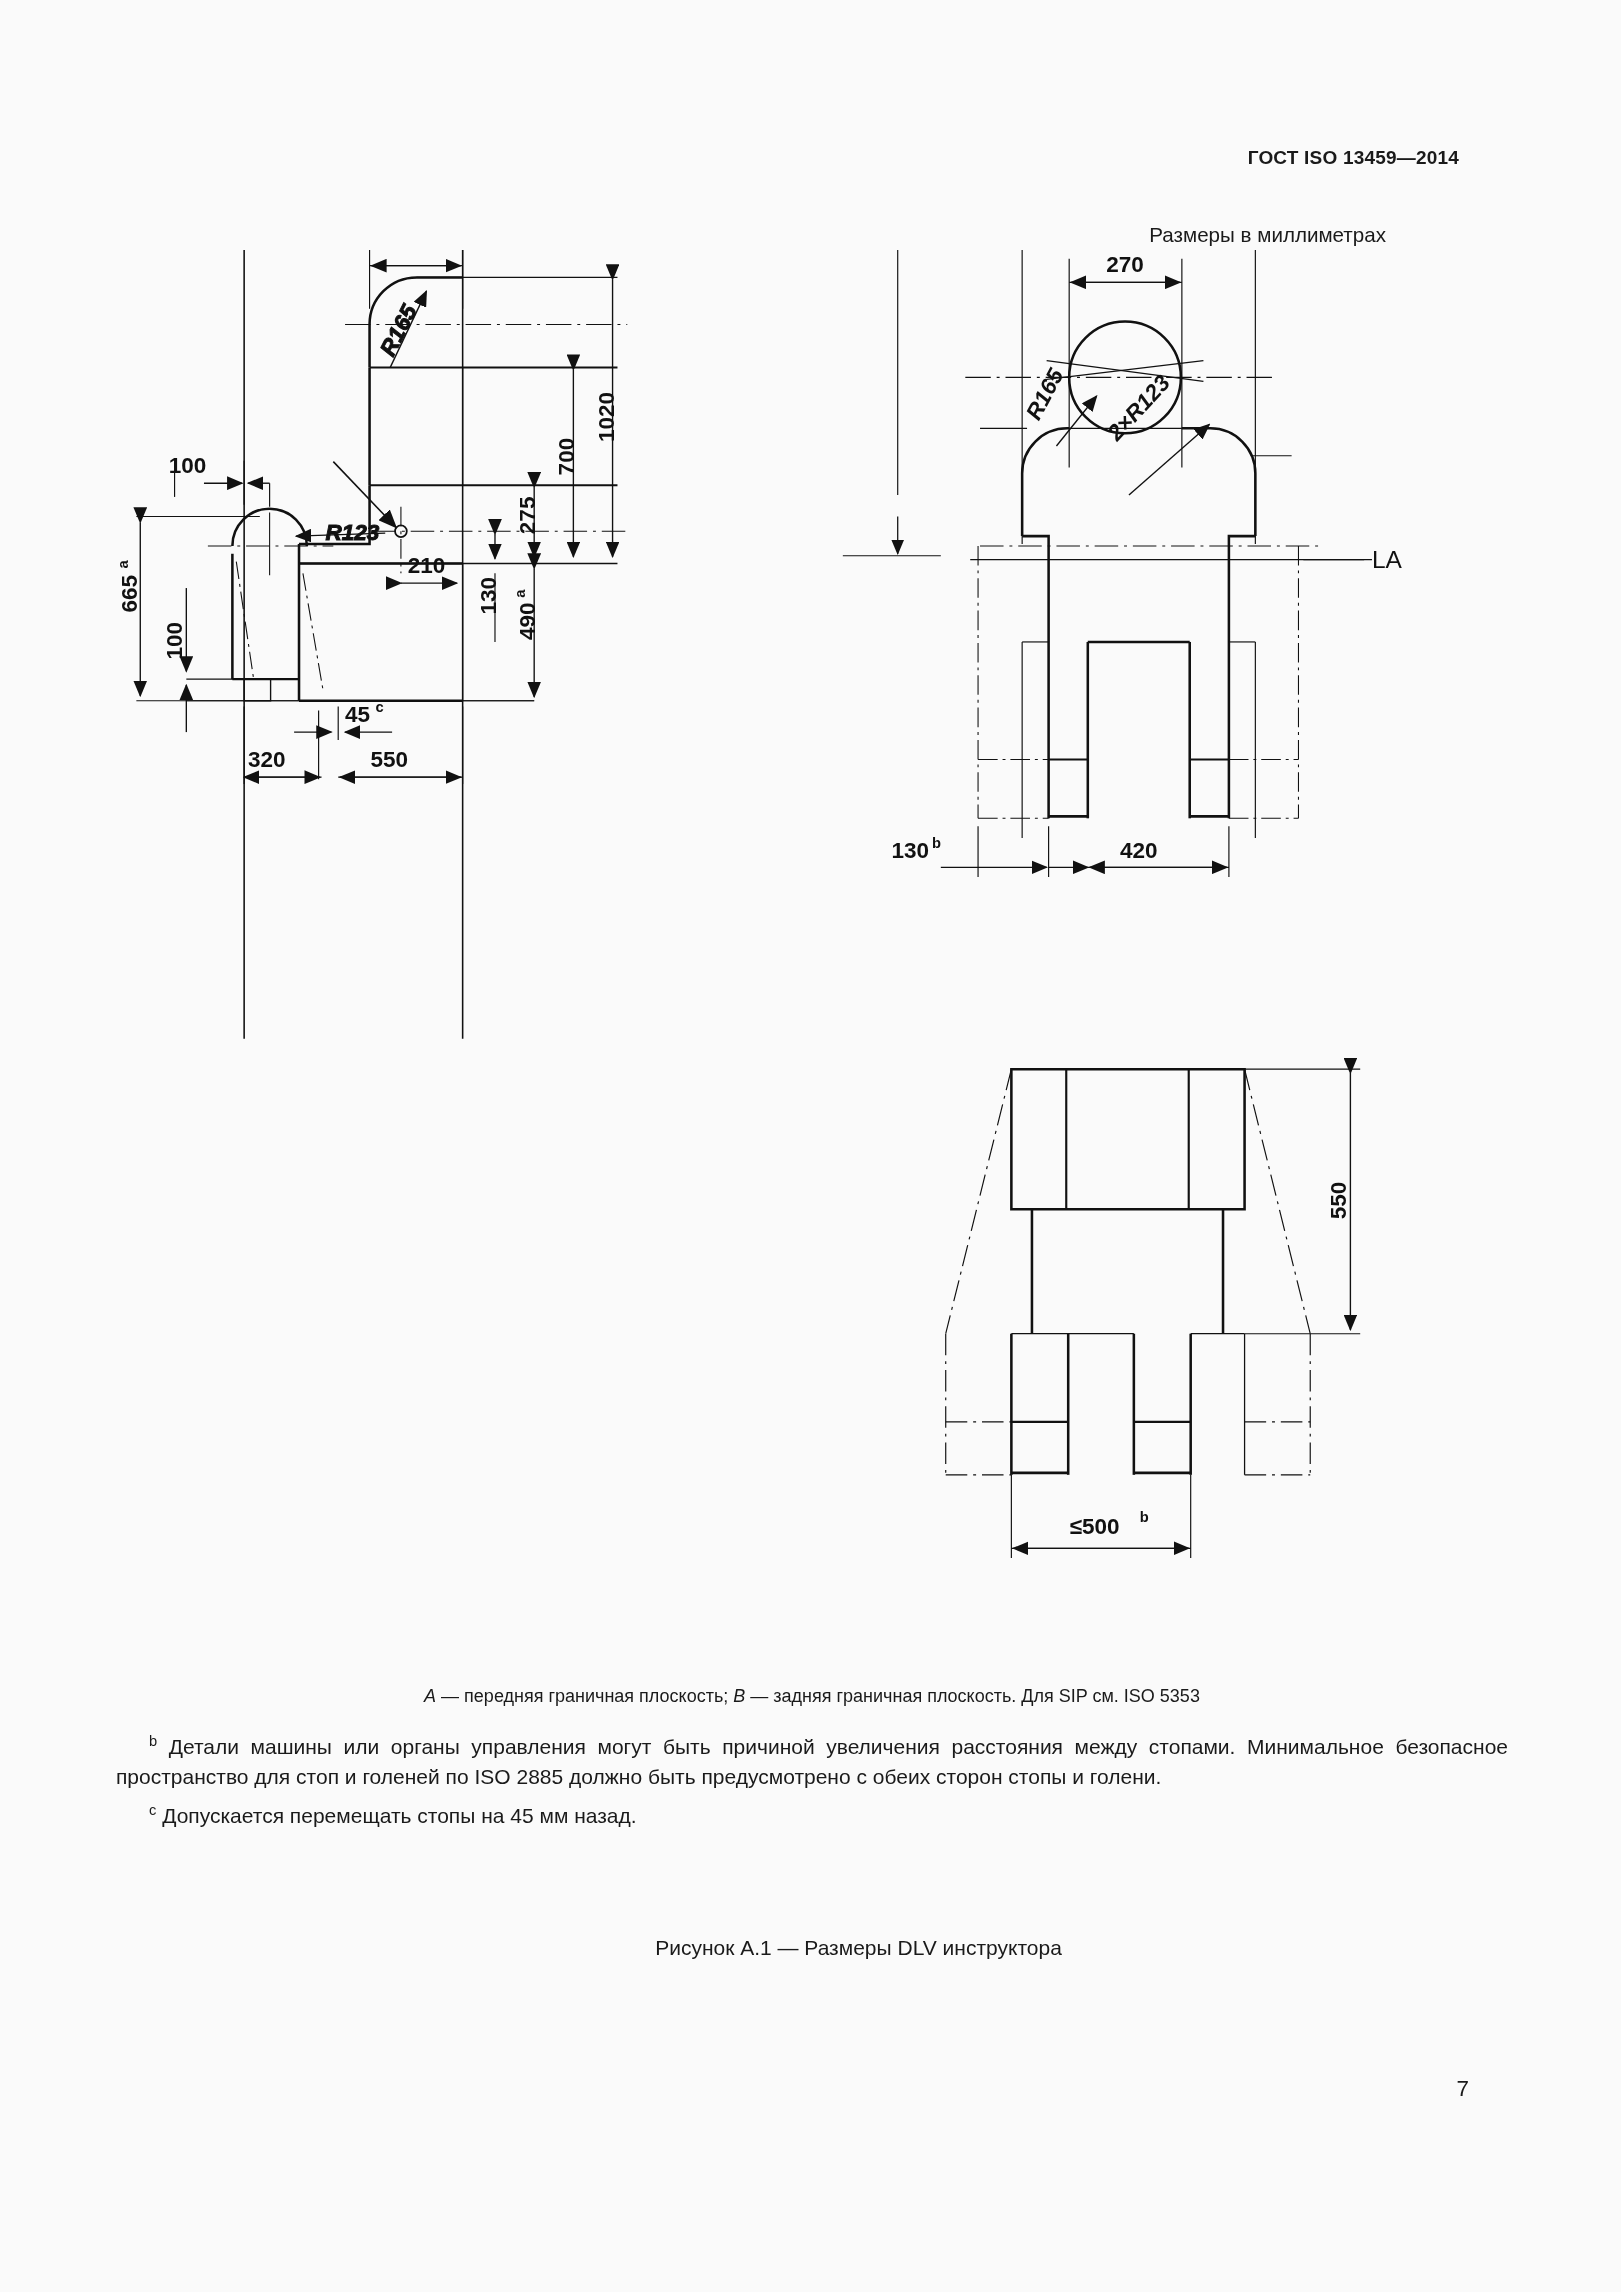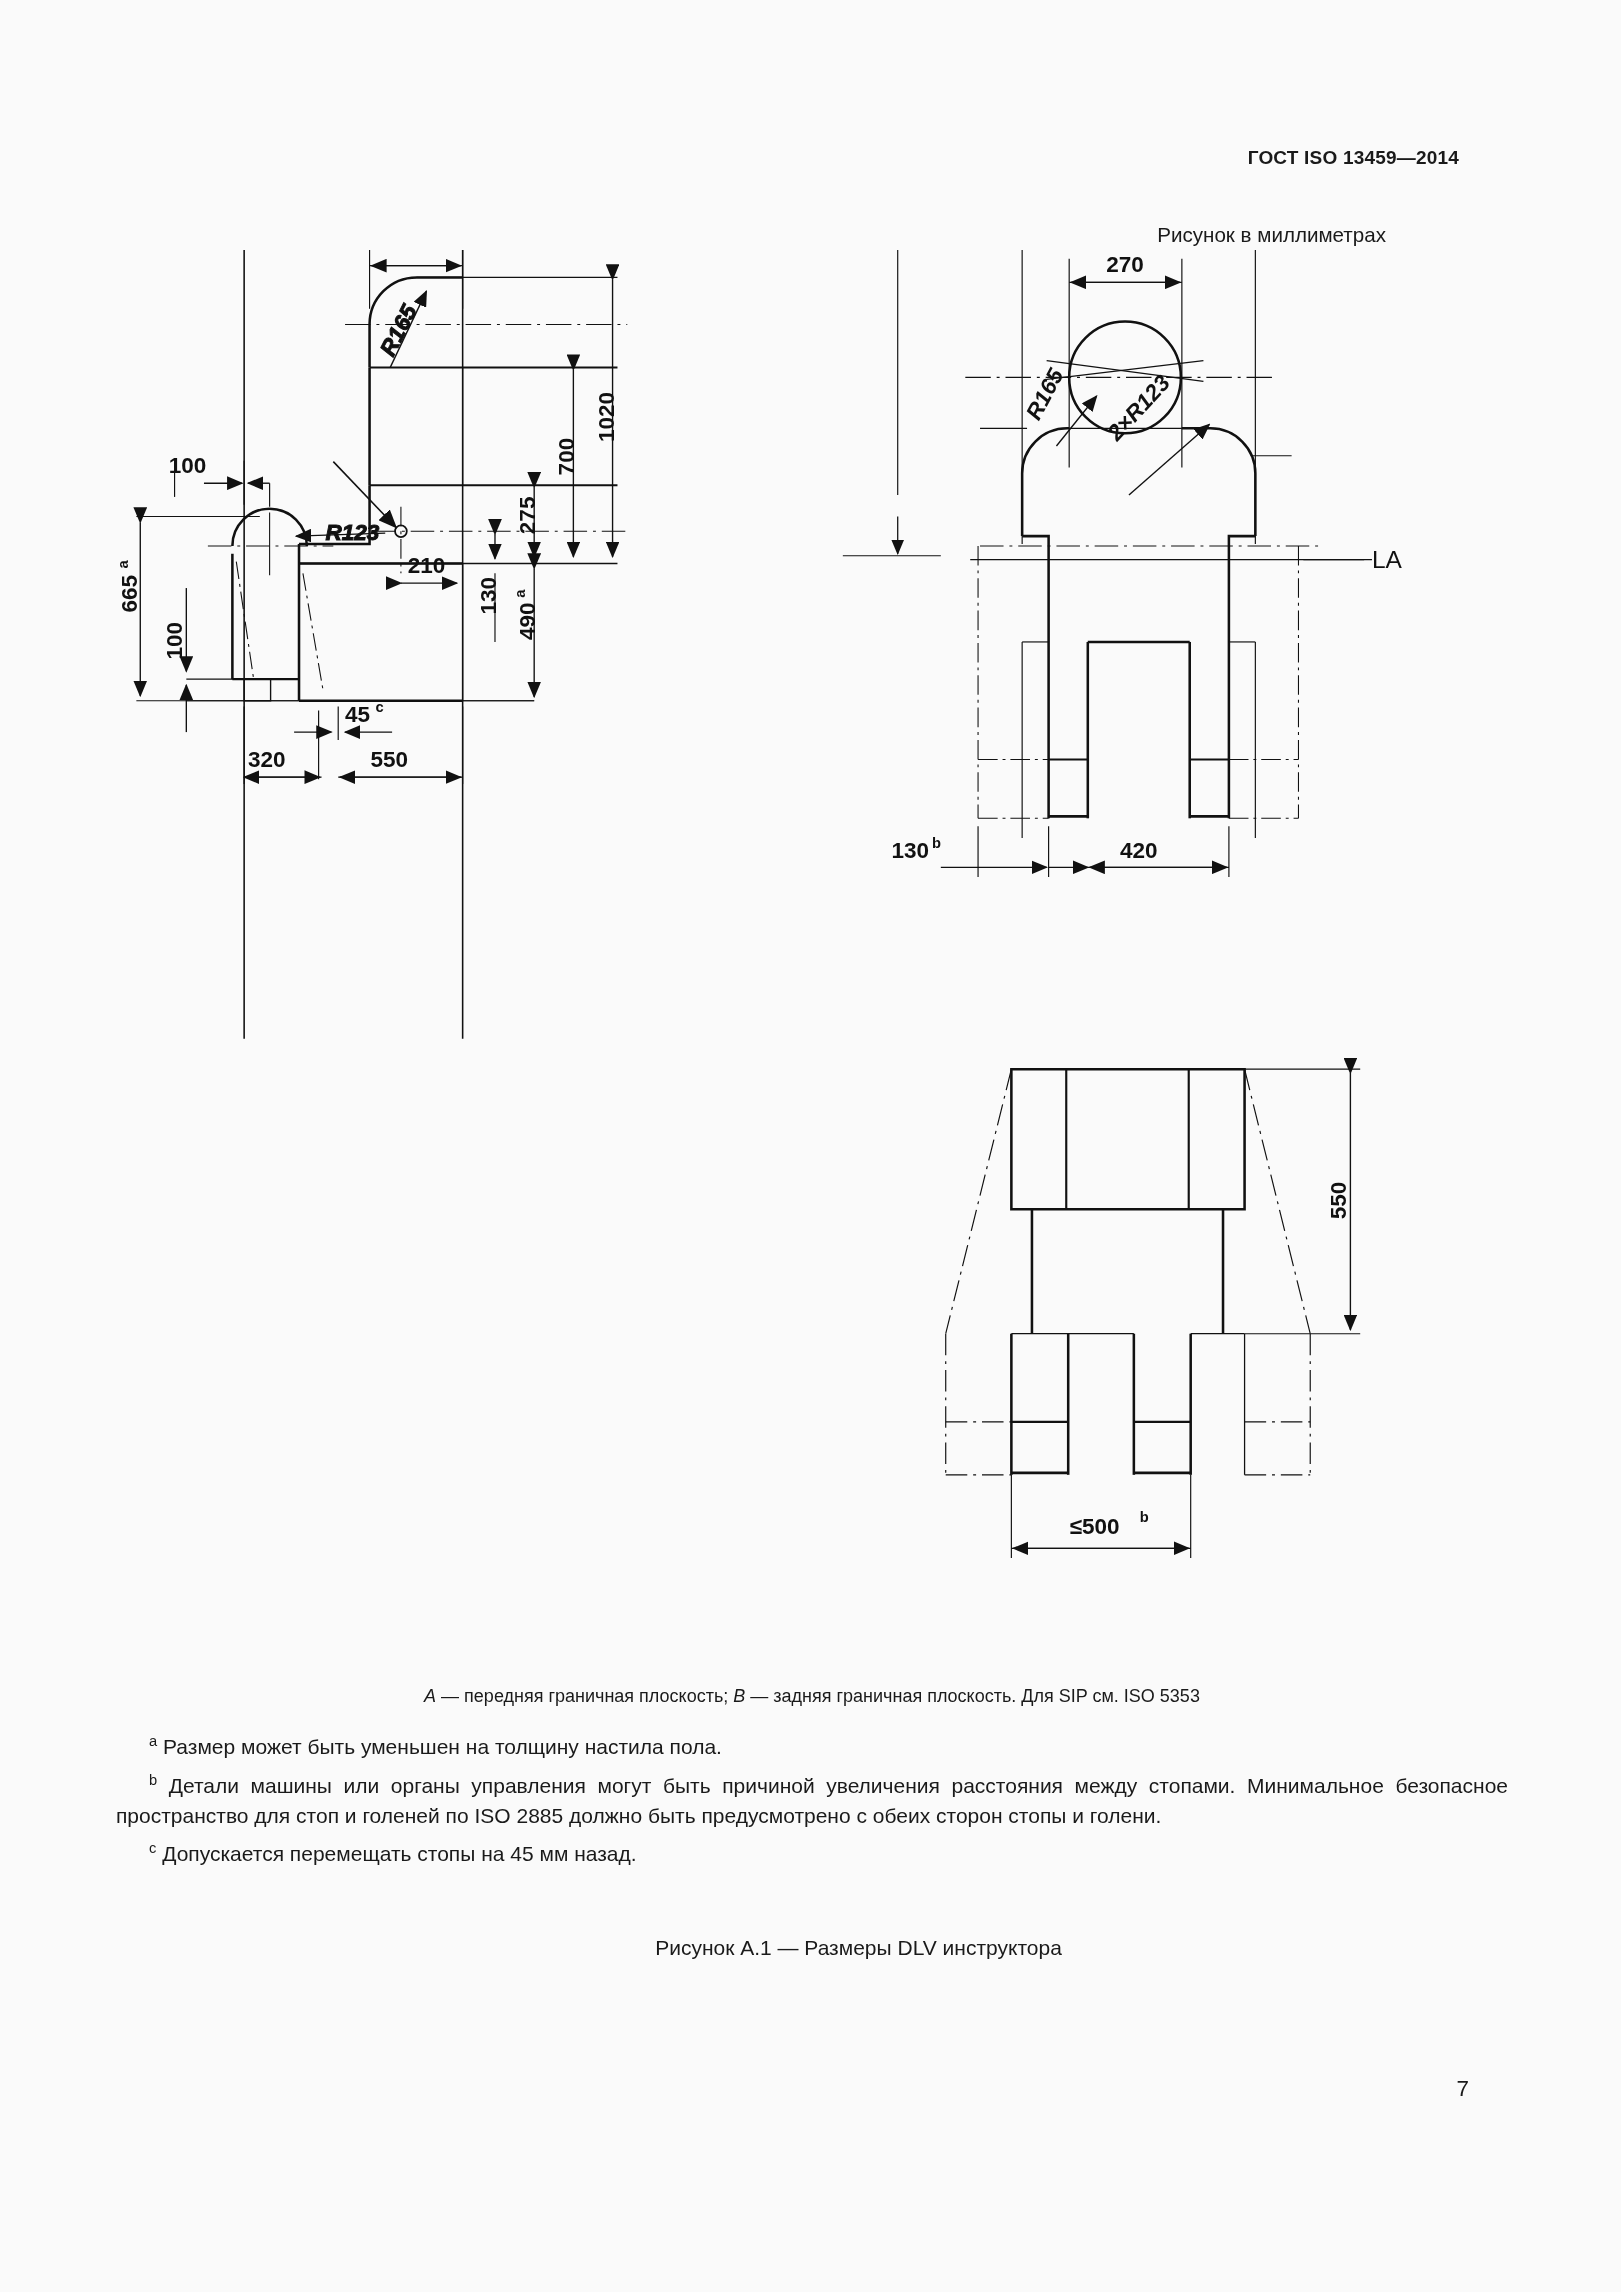--- a/index.html
+++ b/index.html
@@ -64,21 +64,21 @@
   .lbl{font-size:25px;font-style:italic;font-weight:bold;}
   .lbl2{font-size:25px;}
   .sup{font-size:15px;font-weight:bold;}
 </style>
 </head>
 <body>
 
 <div class="page">
 
   <div class="std-header">ГОСТ ISO 13459—2014</div>
-  <div class="units-note">Рисунок в миллиметрах</div>
+  <div class="units-note">Размеры в миллиметрах</div>
 
   <div class="drawing">
     <svg viewBox="0 0 1654 1440" xmlns="http://www.w3.org/2000/svg">
       <defs>
         <marker id="ah" markerWidth="12" markerHeight="10" refX="11" refY="5" orient="auto">
           <path d="M0,0 L12,5 L0,10 z" fill="#111"></path>
         </marker>
         <marker id="ahs" markerWidth="11" markerHeight="9" refX="10" refY="4.5" orient="auto">
           <path d="M0,0 L11,4.5 L0,9 z" fill="#111"></path>
         </marker>
@@ -337,21 +337,20 @@
 
       <text class="dim" x="1374" y="970" transform="rotate(-90 1374 970)" text-anchor="middle">550</text>
       <text class="dim" x="1117" y="1310" text-anchor="middle">≤500</text>
       <text class="sup" x="1163" y="1298">b</text>
     </svg>
   </div>
 
   <div class="notes">
     <p class="legend-line"><i>A</i><span> — передняя граничная плоскость; </span><i>B</i><span> — задняя граничная плоскость. Для SIP см. ISO 5353</span></p>
 
-    <p class="note"><sup>a</sup> <span>Размер может быть уменьшен на толщину настила пола.</span></p>
 
     <p class="note"><sup>b</sup> <span>Детали машины или органы управления могут быть причиной увеличения расстояния между стопами. Минимальное безопасное пространство для стоп и голеней по ISO 2885 должно быть предусмотрено с обеих сторон стопы и голени.</span></p>
 
     <p class="note"><sup>c</sup> <span>Допускается перемещать стопы на 45 мм назад.</span></p>
   </div>
 
   <div class="fig-caption">Рисунок А.1 — Размеры DLV инструктора</div>
   <div class="page-num">7</div>
 </div>
 

